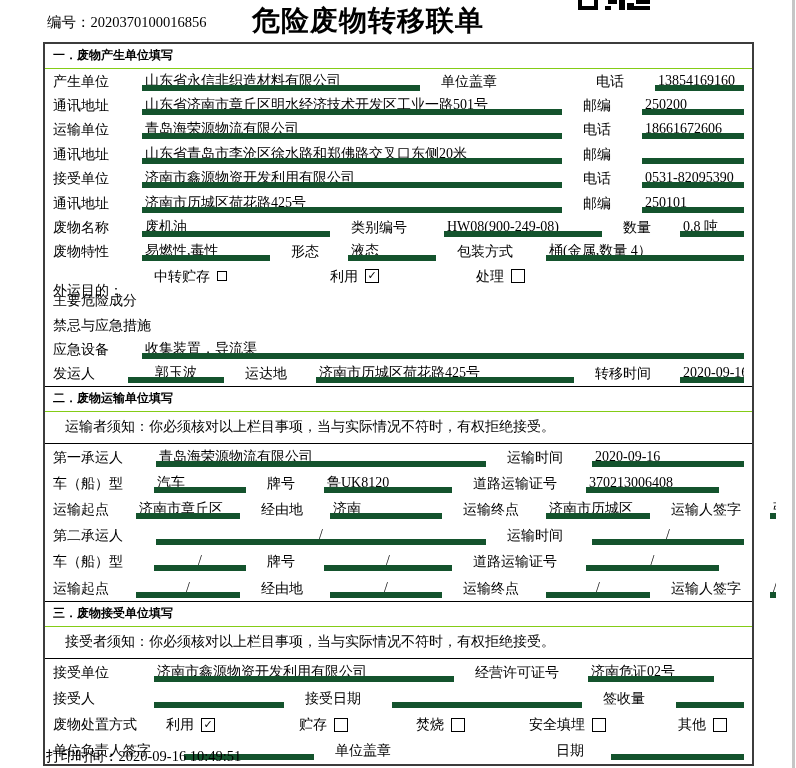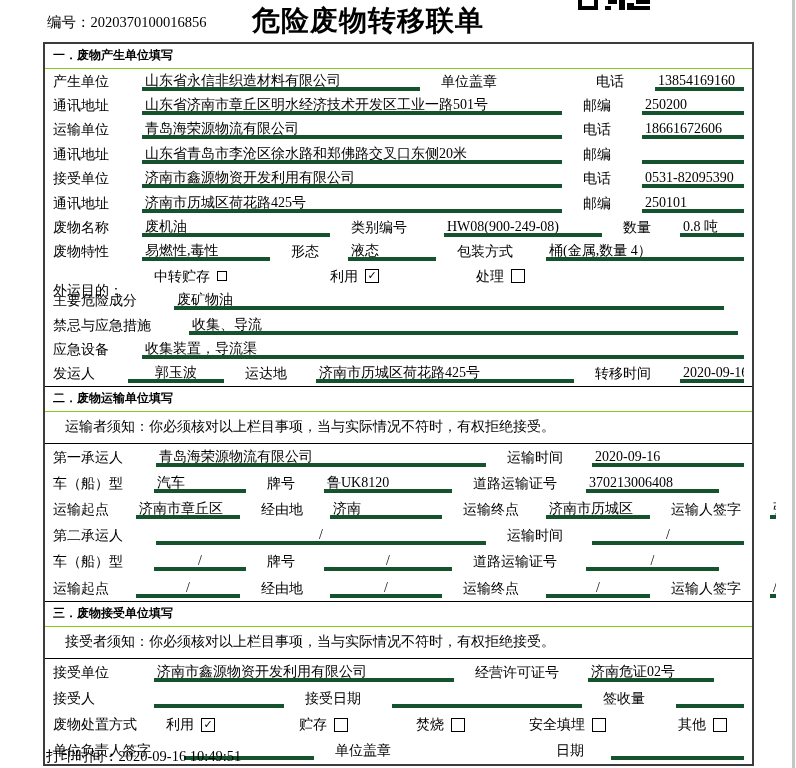--- a/index.html
+++ b/index.html
@@ -17,21 +17,21 @@
     position:absolute;left:43px;top:42px;width:711px;
     border:2px solid #3c3c3c;box-sizing:border-box;background:#fff;
   }
   .sec-header{font-weight:bold;font-size:12px;padding:3px 8px 4px 8px;border-bottom:1px solid #84cc16;}
   .section:not(:first-child) .sec-header{border-top:1px solid #000;}
   .sec-note{font-size:14px;padding:6px 8px 7px 20px;border-bottom:1px solid #000;}
   .row{display:flex;align-items:center;column-gap:21px;padding:0 8px;height:24.4px;}
   .sec-2 .row,.sec-3 .row{height:26.2px;}
   .lbl{flex:0 0 auto;font-size:14px;white-space:nowrap;line-height:19px;}
   .val{
-    border-bottom:4px solid #14532d;font-size:14px;white-space:nowrap;overflow:hidden;
+    border-bottom:6px solid #14532d;font-size:14px;white-space:nowrap;overflow:hidden;
     height:19px;line-height:18px;padding:0 3px;box-sizing:border-box;flex:0 0 auto;
   }
   .val.grow{flex:1 1 auto;}
   .val.center{text-align:center;}
   .chk{display:inline-flex;align-items:center;gap:7px;font-size:14px;flex:0 0 auto;line-height:19px;}
   .chk.grow{flex:1 1 auto;}
   .cb{
     display:inline-block;width:12px;height:12px;border:1px solid #000;box-sizing:content-box;
     line-height:12px;text-align:center;font-size:11px;font-family:"DejaVu Sans",sans-serif;
   }
@@ -127,25 +127,23 @@
           <span class="chk-lbl">利用</span>
           <span class="cb checked">✓</span>
         </span>
         <span class="chk" style="flex: 0 0 145px;">
           <span class="chk-lbl">处理</span>
           <span class="cb"></span>
         </span>
       </div>
       <div class="row">
         <span class="lbl" style="flex: 0 0 100px;">主要危险成分</span>
-        <span class="val grow" style="margin-right: 20px;">废矿物油</span>
       </div>
       <div class="row">
         <span class="lbl" style="flex: 0 0 115px;">禁忌与应急措施</span>
-        <span class="val grow" style="margin-right: 6px;">收集、导流</span>
       </div>
       <div class="row">
         <span class="lbl" style="flex: 0 0 68px;">应急设备</span>
         <span class="val grow">收集装置，导流渠</span>
       </div>
       <div class="row">
         <span class="lbl" style="flex: 0 0 54px;">发运人</span>
         <span class="val center" style="flex: 0 0 96px;">郭玉波</span>
         <span class="lbl" style="flex: 0 0 50px;">运达地</span>
         <span class="val" style="flex: 0 0 258px;">济南市历城区荷花路425号</span>

